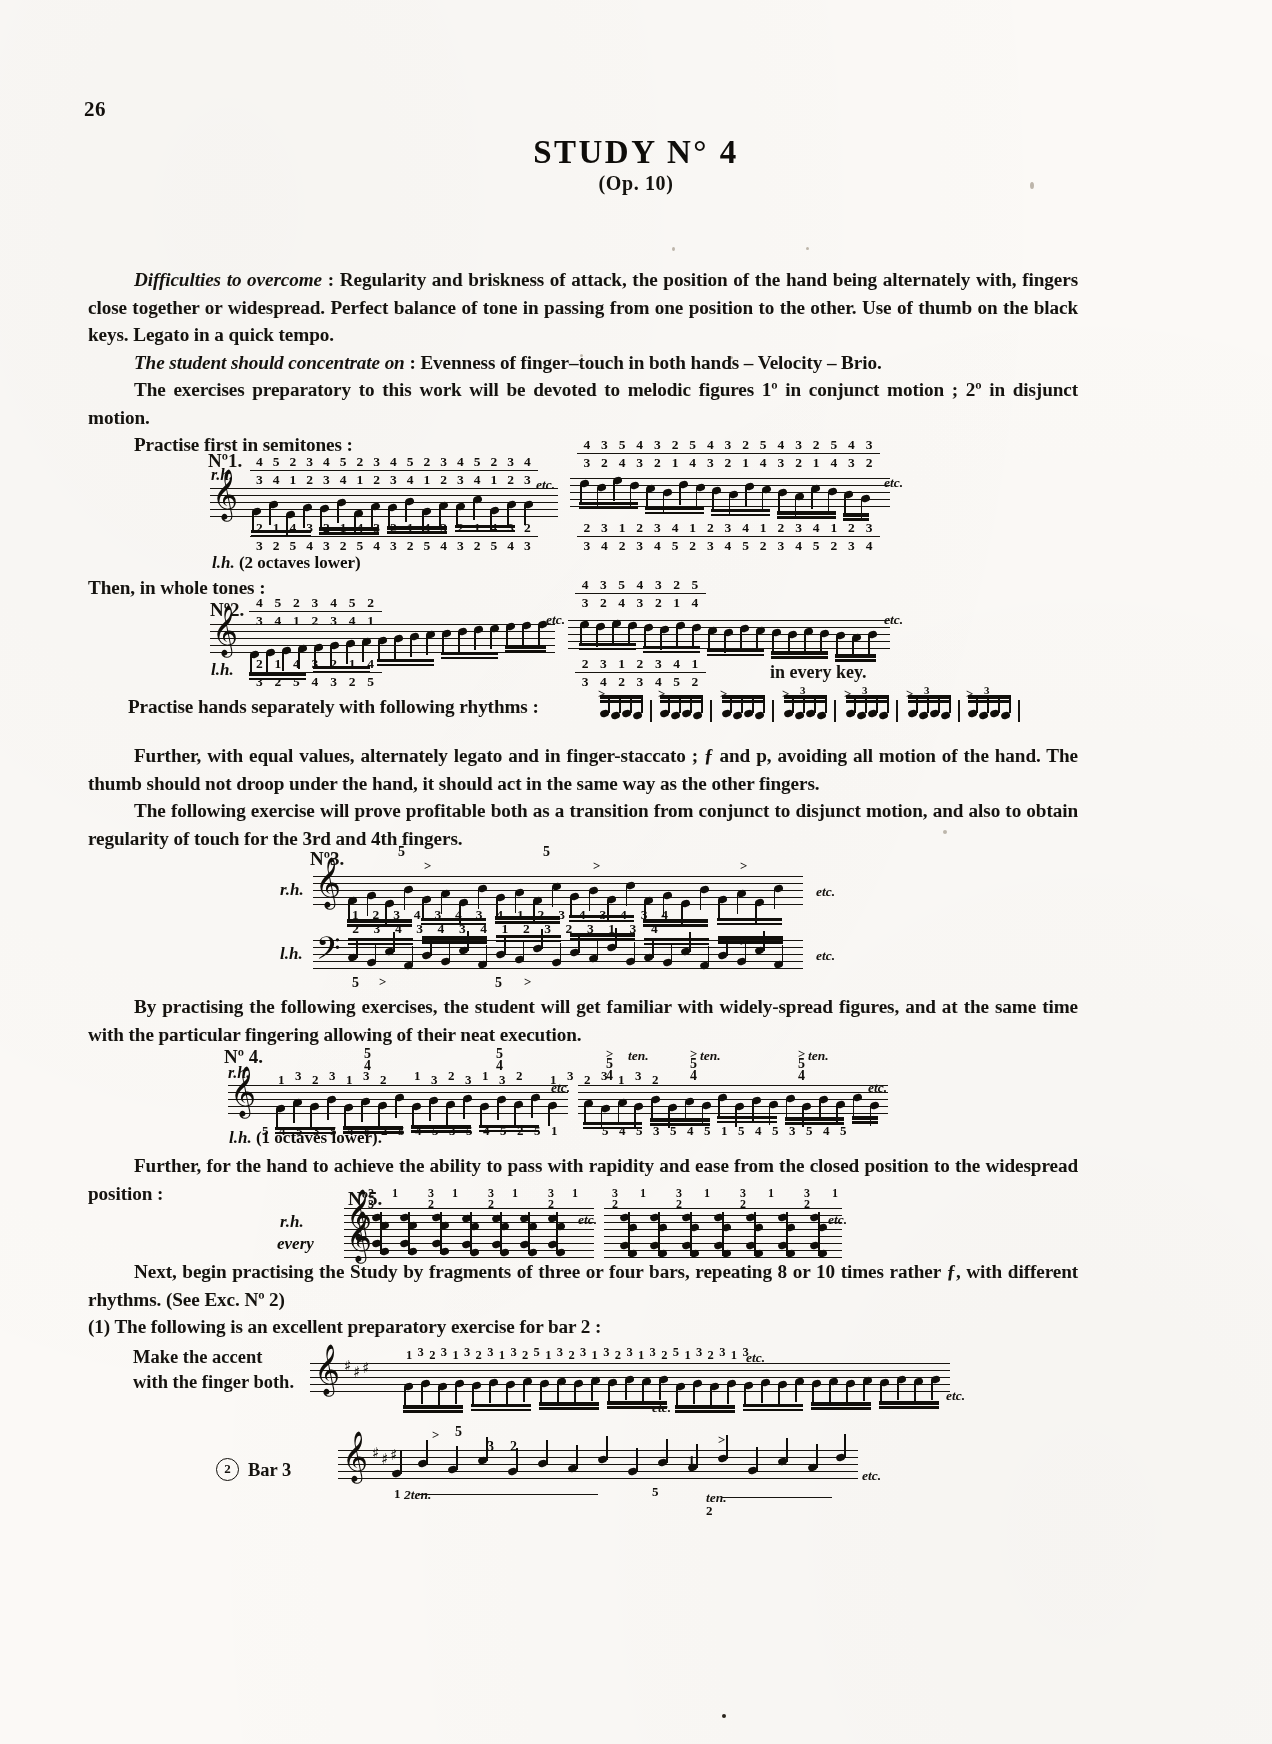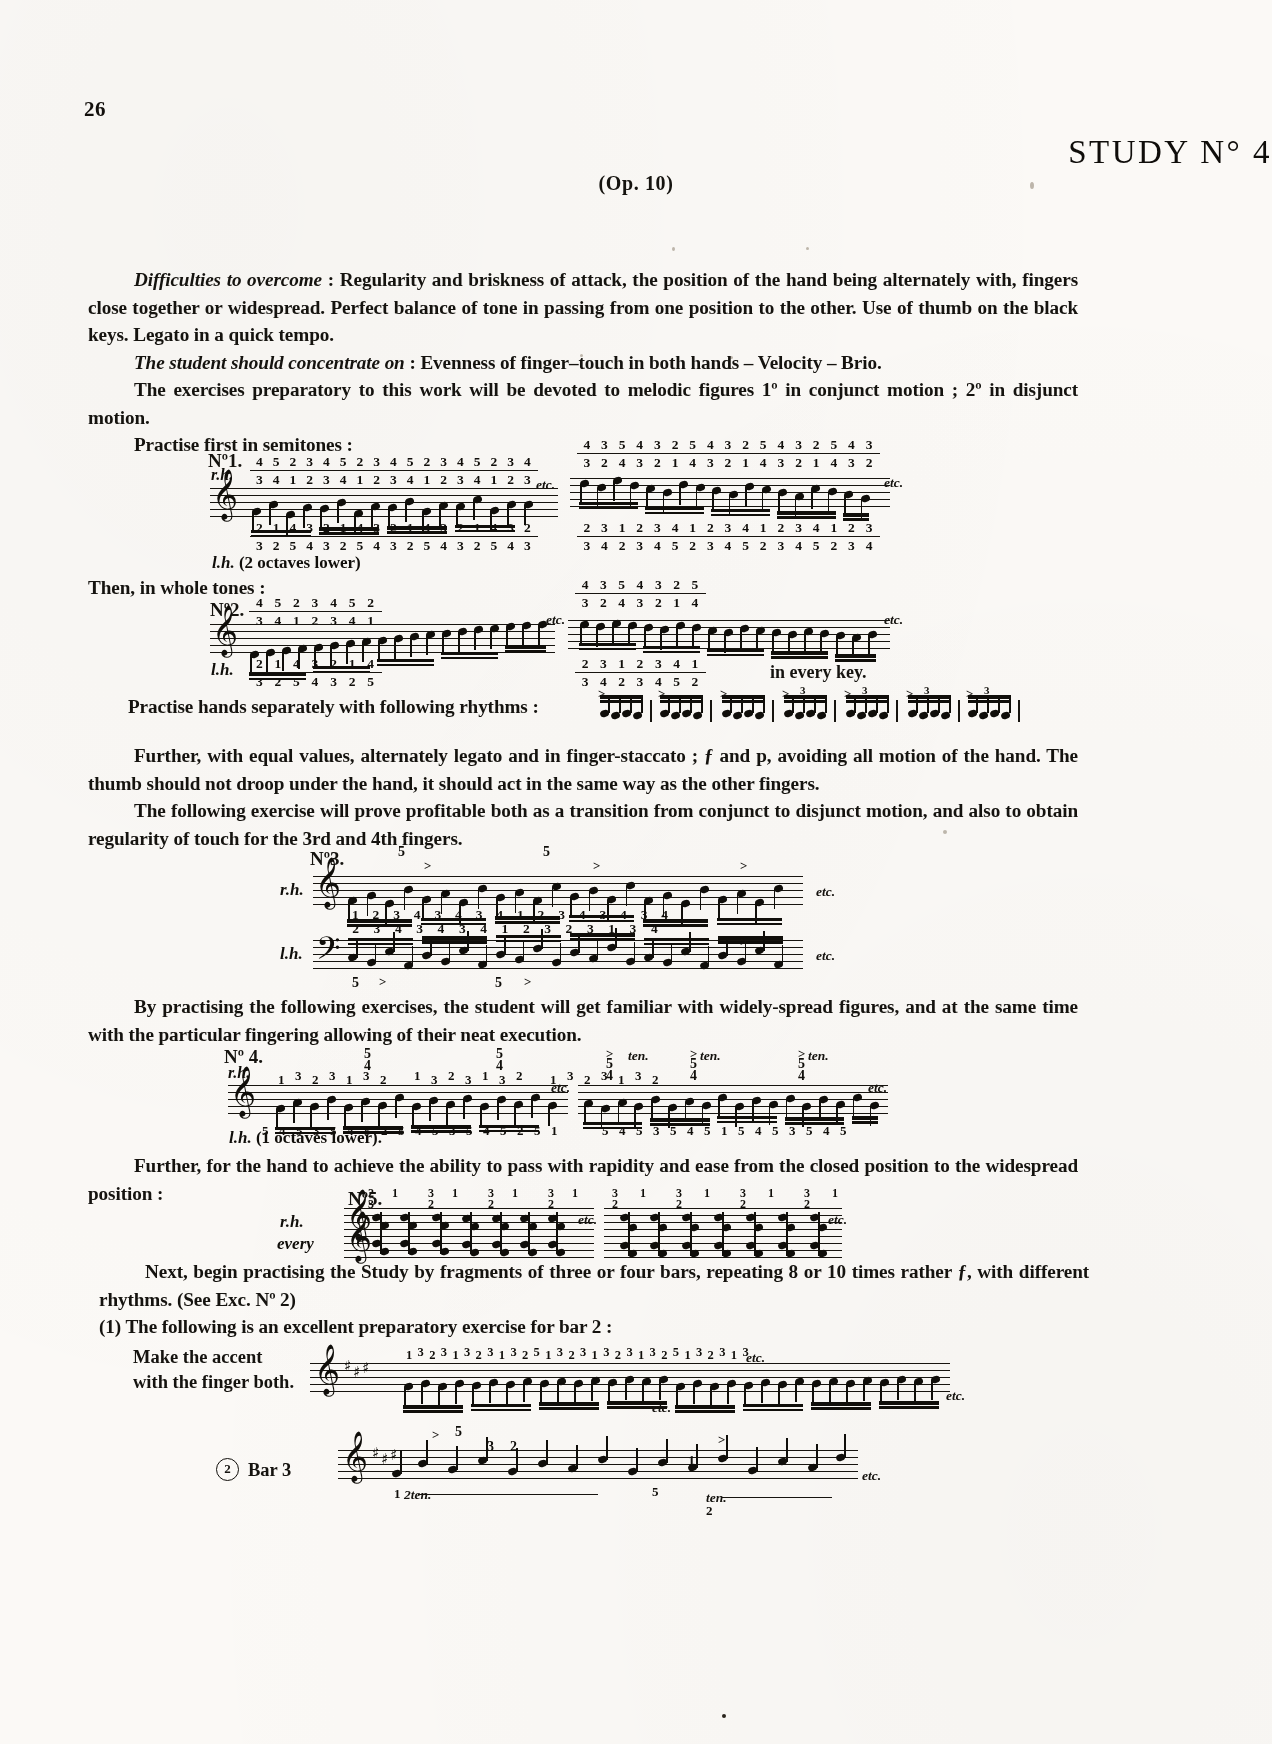--- a/index.html
+++ b/index.html
@@ -19,22 +19,22 @@
       #fbf9f6;
   }
   .pageno{
     position:absolute;left:84px;top:97px;
     font-family:"Liberation Serif",serif;
     font-weight:bold;font-size:21px;letter-spacing:.5px;
     color:#120f0c;
   }
   .title{
     position:absolute;left:0;right:0;top:134px;
-    text-align:right;
-    font-size:33px;font-weight:normal;letter-spacing:2.5px;
+    text-align:center;
+    font-size:33px;font-weight:bold;letter-spacing:2.5px;
     color:#0f0d0a;
   }
   .subtitle{
     position:absolute;left:0;right:0;top:172px;
     text-align:center;font-size:20px;font-weight:bold;letter-spacing:.6px;
   }
   .body-text{
     position:absolute;left:88px;width:990px;
     font-size:19.2px;line-height:27.5px;
     text-align:justify;
@@ -1210,21 +1210,21 @@
         <div class="fing" style="left: 676px; top: 1188px; line-height: 11px; font-size: 12px;">3<br>2</div>
         <div class="fing" style="left: 704px; top: 1188px; line-height: 11px; font-size: 12px;">1</div>
         <div class="fing" style="left: 740px; top: 1188px; line-height: 11px; font-size: 12px;">3<br>2</div>
         <div class="fing" style="left: 768px; top: 1188px; line-height: 11px; font-size: 12px;">1</div>
         <div class="fing" style="left: 804px; top: 1188px; line-height: 11px; font-size: 12px;">3<br>2</div>
         <div class="fing" style="left: 832px; top: 1188px; line-height: 11px; font-size: 12px;">1</div>
       </div>
     <div class="etc" style="left:578px;top:1212px;">etc.</div>
     <div class="etc" style="left:828px;top:1212px;">etc.</div>
 
-    <div class="body-text" style="top:1258px;left:88px;width:990px;margin-left:11px;">
+    <div class="body-text" style="top:1258px;left:88px;width:990px;">
       <span class="indent">Next, begin practising the Study by fragments of three or four bars, repeating 8 or 10 times rather ƒ, with different rhythms. (See Exc. Nº 2)</span>
       <span class="noindent">(1) The following is an excellent preparatory exercise for bar 2 :</span>
     </div>
 
     <div style="position:absolute;left:133px;top:1347px;font-size:18.5px;font-weight:600;">Make the accent</div>
     <div style="position:absolute;left:133px;top:1372px;font-size:18.5px;font-weight:600;">with the finger both.</div>
 
     <div class="staff" style="position:absolute;left:310px;top:1363px;width:640px;height:30px;">
       <div class="line" style="top:0;"></div>
         <div class="line" style="top:7px;"></div>

